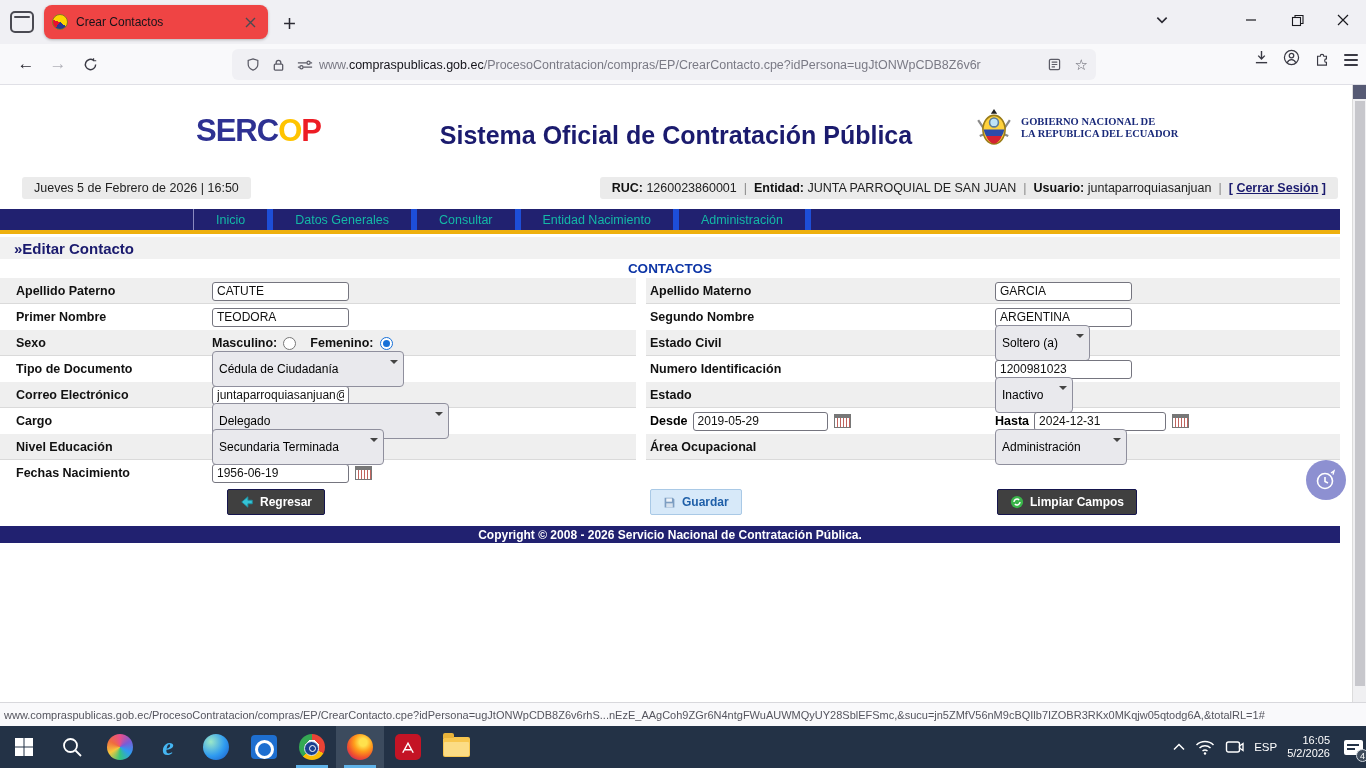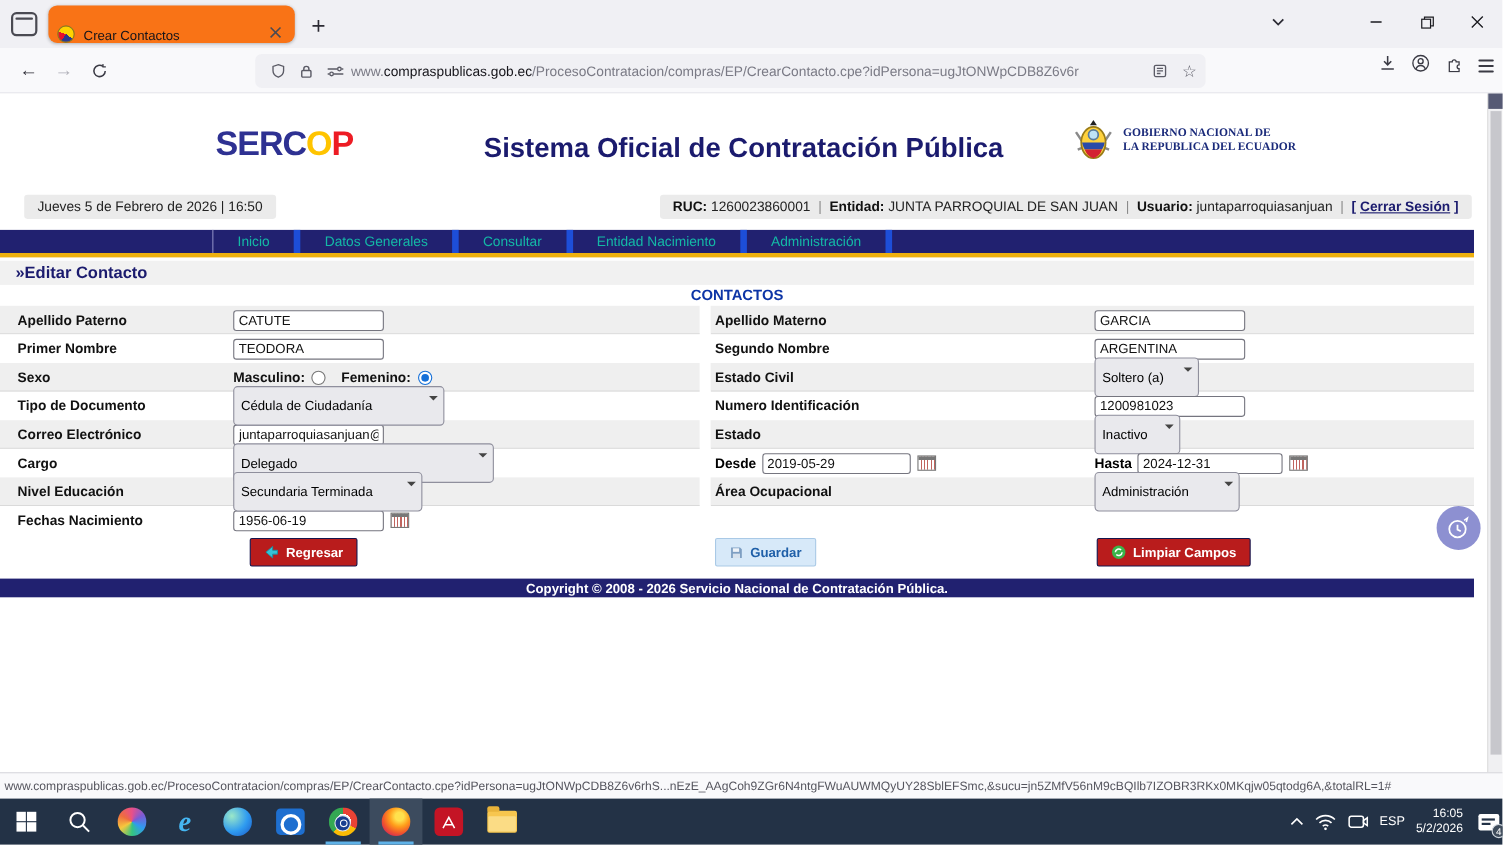--- a/index.html
+++ b/index.html
@@ -4,22 +4,22 @@
 <style>
   * { margin:0; padding:0; box-sizing:border-box; }
   html,body { width:1366px; height:768px; overflow:hidden; background:#fff;
               font-family:"Liberation Sans", sans-serif; }
   #app { position:relative; width:1366px; height:768px; }
 
   
   .tabbar { position:absolute; left:0; top:0; width:1366px; height:44px; background:#f0f0f4; }
   .ffview { position:absolute; left:10px; top:11px; width:24px; height:22px; border:2px solid #4a4a52; border-radius:5px; }
   .ffview::after { content:""; position:absolute; left:2px; right:2px; top:3px; height:2px; background:#4a4a52; border-radius:2px;}
-  .tab { position:absolute; left:44px; top:5px; width:224px; height:34px; background:#f97316; border-radius:8px;
-         box-shadow:0 1px 3px rgba(0,0,0,.25); display:flex; align-items:flex-end; padding:0 8px; }
+  .tab { position:absolute; left:44px; top:5px; width:224px; height:34px; background:#ef4444; border-radius:8px;
+         box-shadow:0 1px 3px rgba(0,0,0,.25); display:flex; align-items:center; padding:0 8px; }
   .favicon { width:16px; height:16px; border-radius:50%;
              background:conic-gradient(#ffd400 0 35%, #2b3990 35% 60%, #e8112d 60% 80%, #ffd400 80%);
              border:1px solid #8a7a20; flex:0 0 16px; }
   .tab-title { font-size:12px; color:#15141a; margin-left:8px; flex:1; white-space:nowrap; overflow:hidden; }
   .tab-close { width:20px; height:20px; display:flex; align-items:center; justify-content:center; border-radius:4px; }
   .newtab { position:absolute; left:278px; top:12px; width:22px; height:22px; display:flex; align-items:center; justify-content:center;}
   .tabs-chevron { position:absolute; left:1155px; top:13px; }
   .wctl { position:absolute; top:0; width:46px; height:40px; display:flex; align-items:center; justify-content:center; }
   .wmin { left:1228px; } .wmax { left:1274px; } .wclose { left:1320px; }
 
@@ -86,21 +86,21 @@
   .radio[data-checked="true"]::after { content:""; position:absolute; inset:2px; border-radius:50%; background:#1670d8; }
   .cal { width:17px; height:14px; border:1px solid #777; margin-left:6px; flex:0 0 17px;
          background:linear-gradient(#777 0 3px, rgba(0,0,0,0) 3px),
                     repeating-linear-gradient(90deg, #fff 0 2px, #c0645e 2px 3px); }
   .hasta-group { position:absolute; left:349px; display:flex; align-items:center; }
   .dlbl { font-size:12.5px; font-weight:bold; margin-right:5px; }
 
   .btnrow { position:absolute; left:0; top:404px; width:1340px; height:34px; }
   .btn { position:absolute; height:26px; display:inline-flex; align-items:center; gap:6px; font-size:12px; font-weight:bold;
          border-radius:2px; padding:0 12px; cursor:default; }
-  .btn-navy { background:#b91c1c; color:#fff; border:1px solid #15154d; }
+  .btn-navy { background:#404040; color:#fff; border:1px solid #15154d; }
   .btn-save { background:#d7e9f9; color:#1f5fa8; border:1px solid #a9c9e6; }
   .b-regresar { left:227px; } .b-guardar { left:650px; } .b-limpiar { left:997px; }
 
   .pgfooter { position:absolute; left:0; top:441px; width:1340px; height:17px; background:#212170; color:#fff;
               font-size:12px; font-weight:bold; display:flex; align-items:center; justify-content:center; }
 
   
   .widget { position:absolute; left:1306px; top:375px; width:40px; height:40px; border-radius:50%;
             background:rgba(112,116,198,.8); display:flex; align-items:center; justify-content:center; }
 

